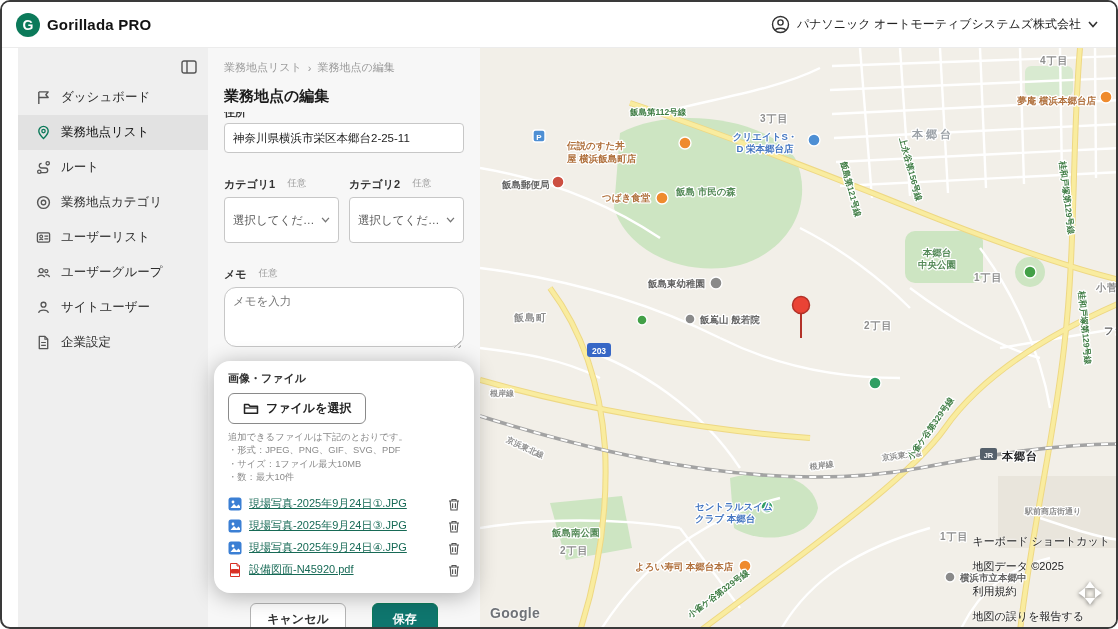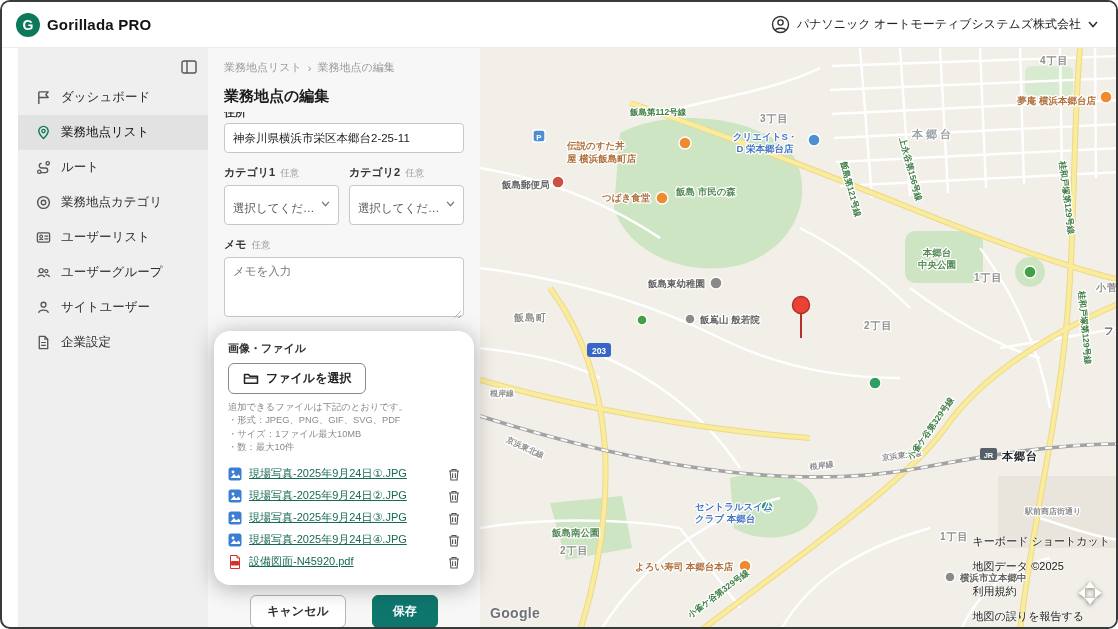--- a/index.html
+++ b/index.html
@@ -22,27 +22,27 @@
   .side-item.active { background:#e2e2e2; color:#111; }
 
   
   .formpanel { position:absolute; top:46px; left:206px; bottom:0; width:272px; background:#f7f7f7; padding:12px 16px 10px 16px; z-index:10; }
   .crumbs { font-size:11px; color:#9a9a9a; display:flex; gap:6px; align-items:center; white-space:nowrap; }
   .crumbs .cur { color:#9a9a9a; }
   .page-title { font-size:15px; font-weight:800; color:#1a1a1a; margin:12px 0 6px 0; }
   .clip { height:8px; overflow:hidden; }
   .clip span { display:block; transform:translateY(-7px); font-size:11px; font-weight:700; color:#333; }
   .txt { width:100%; height:30px; border:1px solid #c7c7c7; border-radius:4px; background:#fff; padding:0 8px; font-size:11.5px; color:#222; margin-top:3px; font-family:inherit; }
-  .lblrow { display:flex; align-items:flex-end; gap:5px; margin-top:12px; }
+  .lblrow { display:flex; align-items:flex-start; gap:12px; margin-top:24px; }
   .lbl { font-size:11px; font-weight:700; color:#333; }
   .opt { font-size:9.5px; color:#9a9a9a; }
   .cats { display:flex; gap:10px; }
   .cats > div { flex:1; }
-  .select { margin-top:5px; height:40px; border:1px solid #c7c7c7; border-radius:4px; background:#fff; display:flex; justify-content:space-between; padding:15px 8px; font-size:11.5px; color:#555; cursor:pointer; }
-  textarea.memo { width:100%; height:60px; border:1px solid #c7c7c7; border-radius:4px; background:#fff; padding:6px 8px; font-size:11.5px; color:#222; resize:none; margin-top:5px; font-family:inherit; }
+  .select { margin-top:5px; height:46px; border:1px solid #c7c7c7; border-radius:4px; background:#fff; display:flex; align-items:center; justify-content:space-between; padding:8px 8px; font-size:11.5px; color:#555; cursor:pointer; }
+  textarea.memo { width:100%; height:60px; border:1px solid #c7c7c7; border-radius:12px; background:#fff; padding:6px 8px; font-size:11.5px; color:#222; resize:none; margin-top:5px; font-family:inherit; }
   .memo-wrap { position:relative; }
   .memo-wrap:after { content:""; position:absolute; right:3px; bottom:3px; width:8px; height:8px; background:repeating-linear-gradient(135deg,#bbb 0 1px,transparent 1px 3px); clip-path:polygon(100% 0,100% 100%,0 100%); }
 
   .spotcard { background:#fff; border-radius:16px; box-shadow:0 3px 22px rgba(0,0,0,.30); margin:10px -10px 10px -10px; padding:10px 14px 12px 14px; position:relative; z-index:12; }
   .sec-lbl { font-size:11px; font-weight:700; color:#333; }
   .file-btn { margin-top:7px; display:inline-flex; align-items:center; gap:7px; background:#fff; border:1px solid #8a8a8a; border-radius:6px; padding:6px 14px; font-size:12px; font-weight:700; color:#222; cursor:pointer; }
   .notes { margin-top:7px; font-size:9.3px; color:#8a8a8a; line-height:1.45; }
   .filelist { margin-top:8px; }
   .filerow { display:flex; align-items:flex-end; gap:7px; padding:3.5px 0; }
   .filerow .fname { flex:1; font-size:11px; color:#176a56; text-decoration:underline; cursor:pointer; white-space:nowrap; overflow:hidden; text-overflow:ellipsis; }
@@ -225,33 +225,20 @@
         <div>・数：最大10件</div>
       </div>
       <div class="filelist">
         <div class="filerow">
           <svg width="14" height="14" viewBox="0 0 14 14">
               <rect x="0.5" y="0.5" width="13" height="13" rx="2.5" fill="#3b7fd4"></rect>
               <circle cx="5" cy="5" r="1.4" fill="#fff"></circle>
               <path d="M2.5 11 L6 7 L8.5 9.5 L10.5 7.5 L12 9.3 V11 Z" fill="#fff"></path>
             </svg>
           <span class="fname">現場写真-2025年9月24日①.JPG</span>
-          <span class="trash">
-              <svg width="12" height="13" viewBox="0 0 12 13">
-                <path d="M1 3 h10 M4 3 V1.5 h4 V3 M2.2 3.4 l.7 8.6 h6.2 l.7-8.6 M4.6 5.3 v4.7 M7.4 5.3 v4.7" fill="none" stroke="#555" stroke-width="1.1"></path>
-              </svg>
-            </span>
-        </div>
-        <div class="filerow">
-          <svg width="14" height="14" viewBox="0 0 14 14">
-              <rect x="0.5" y="0.5" width="13" height="13" rx="2.5" fill="#3b7fd4"></rect>
-              <circle cx="5" cy="5" r="1.4" fill="#fff"></circle>
-              <path d="M2.5 11 L6 7 L8.5 9.5 L10.5 7.5 L12 9.3 V11 Z" fill="#fff"></path>
-            </svg>
-          <span class="fname">現場写真-2025年9月24日②.JPG</span>
           <span class="trash">
               <svg width="12" height="13" viewBox="0 0 12 13">
                 <path d="M1 3 h10 M4 3 V1.5 h4 V3 M2.2 3.4 l.7 8.6 h6.2 l.7-8.6 M4.6 5.3 v4.7 M7.4 5.3 v4.7" fill="none" stroke="#555" stroke-width="1.1"></path>
               </svg>
             </span>
         </div>
         <div class="filerow">
           <svg width="14" height="14" viewBox="0 0 14 14">
               <rect x="0.5" y="0.5" width="13" height="13" rx="2.5" fill="#3b7fd4"></rect>
               <circle cx="5" cy="5" r="1.4" fill="#fff"></circle>

